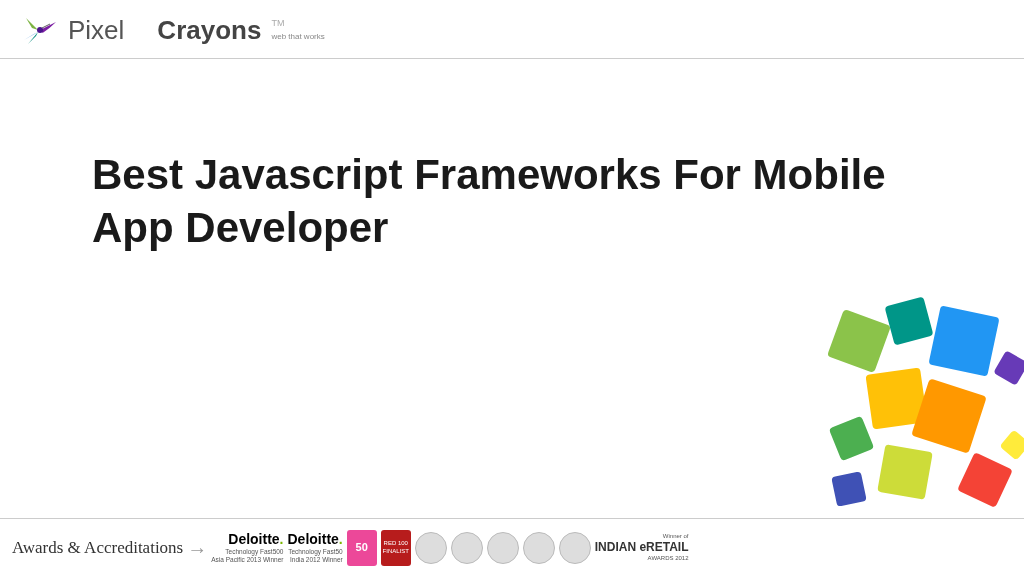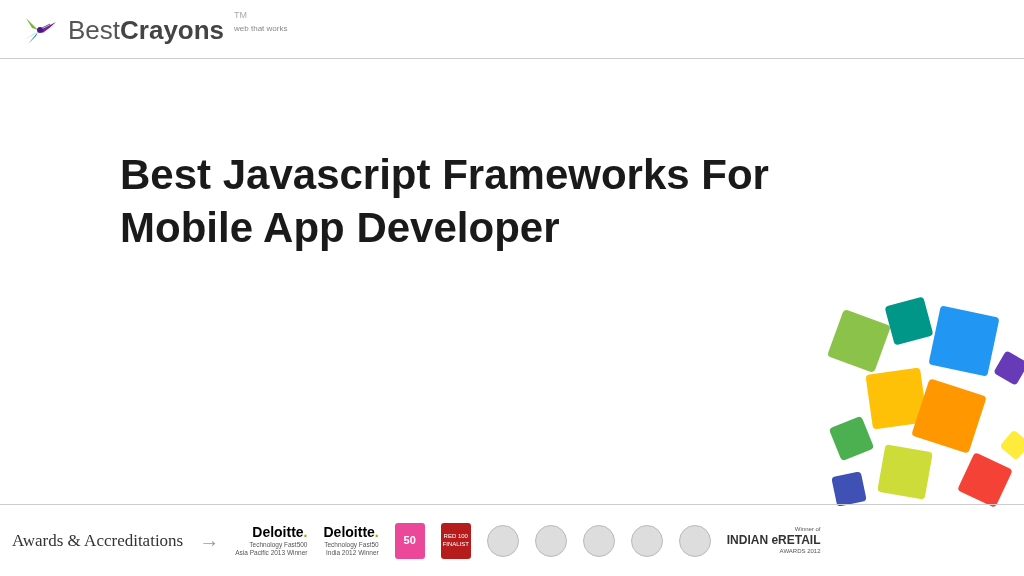--- a/index.html
+++ b/index.html
@@ -21,29 +21,30 @@
     .logo {
       display: flex;
       align-items: center;
       gap: 6px;
     }
     .logo-text {
       font-size: 26px;
       font-weight: 400;
       color: #555;
     }
-    .logo-text .bold { font-weight: 700; color: #444; }
+    .logo-text .bold { font-weight: 700; color: #444; padding-left: 33px; }
     .logo-tagline {
       font-size: 8px;
       color: #888;
       margin-left: 4px;
       align-self: flex-start;
+      margin-top: 8px;
     }
     .main {
-      padding: 90px 120px 0;
+      padding: 90px 92px 0;
     }
     .title {
       font-size: 42px;
       font-weight: 700;
       color: #1a1a1a;
       line-height: 1.25;
     }
     .decorations {
       position: absolute;
       right: 0;
@@ -53,26 +54,26 @@
     }
     .square {
       position: absolute;
       border-radius: 4px;
     }
     .footer {
       position: absolute;
       bottom: 0;
       left: 0;
       right: 0;
-      height: 72px;
+      height: 58px;
       border-top: 1px solid #ccc;
       display: flex;
       align-items: center;
       padding: 0 12px;
-      gap: 16px;
+      gap: 4px;
     }
     .awards-label {
       font-family: 'Brush Script MT', cursive;
       font-size: 17px;
       color: #333;
       white-space: nowrap;
     }
     .arrow {
       color: #999;
       font-size: 20px;
@@ -116,21 +117,21 @@
     <svg width="44" height="40" viewBox="0 0 44 40">
       <path d="M20 20 L8 8 L14 18 Z" fill="#7cb342"></path>
       <path d="M20 20 L12 4 L18 16 Z" fill="#fbc02d"></path>
       <path d="M20 22 L6 30 L16 24 Z" fill="#1976d2"></path>
       <path d="M20 22 L10 34 L18 26 Z" fill="#00897b"></path>
       <path d="M22 20 Q30 16 38 12 Q32 18 26 22 Q24 24 22 20" fill="#7b1fa2"></path>
       <circle cx="22" cy="20" r="3" fill="#4a148c"></circle>
       <path d="M24 18 L32 14" stroke="#333" stroke-width="0.8"></path>
     </svg>
     <span class="logo-text">
-      <span>Best</span><span class="bold">Crayons</span>
+      <span>Pixel</span><span class="bold">Crayons</span>
     </span>
     <span class="logo-tagline">
       <span class="tm">TM</span><br>
       <span>web that works</span>
     </span>
   </div>
 </div>
 
 <div class="main">
   <h1 class="title">Best Javascript Frameworks For Mobile App Developer</h1>

